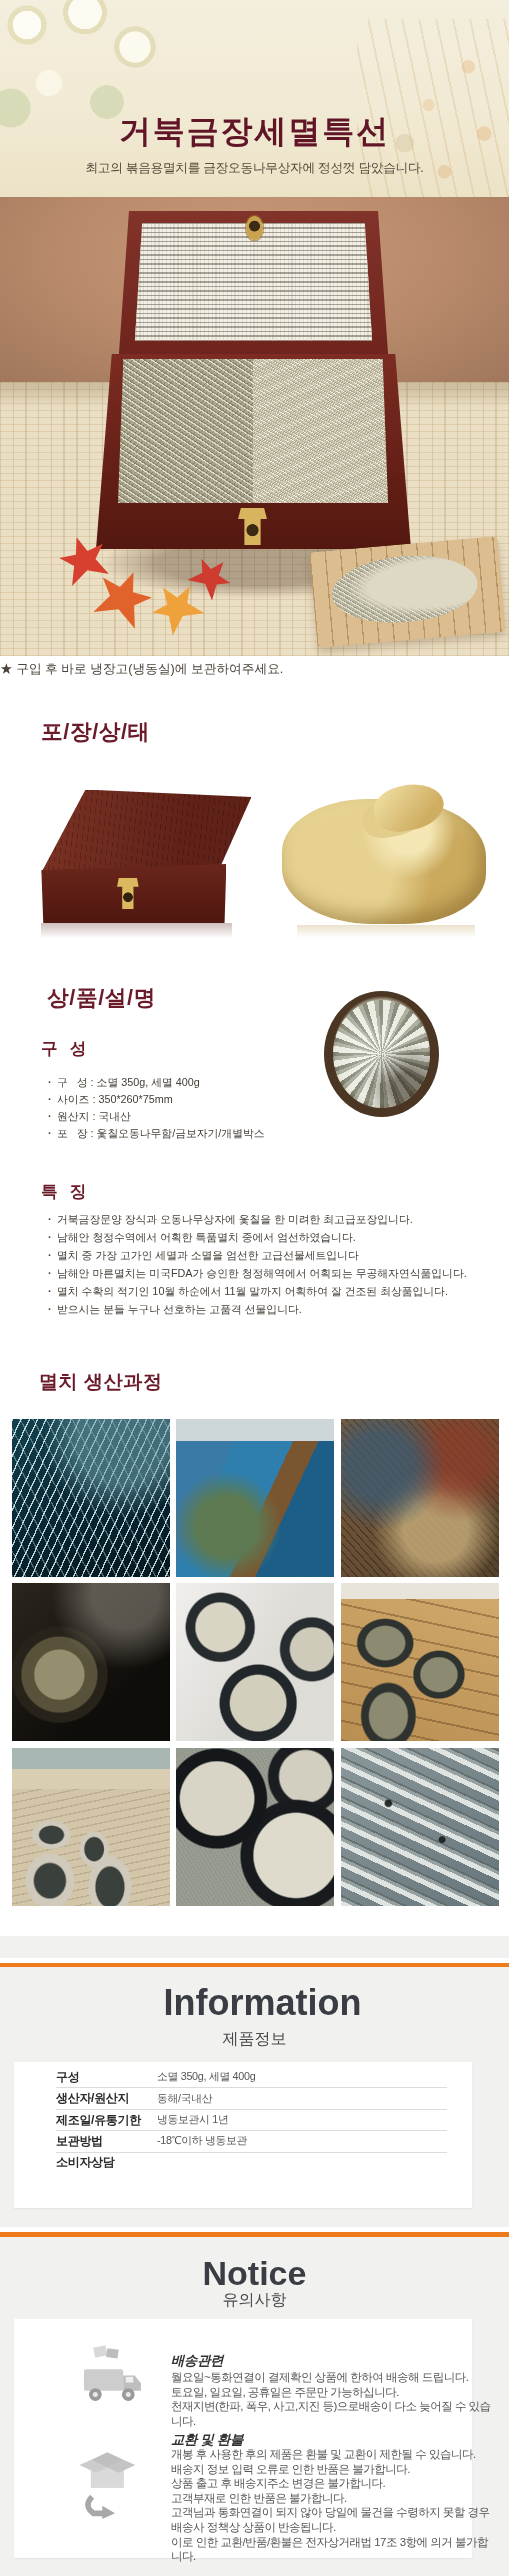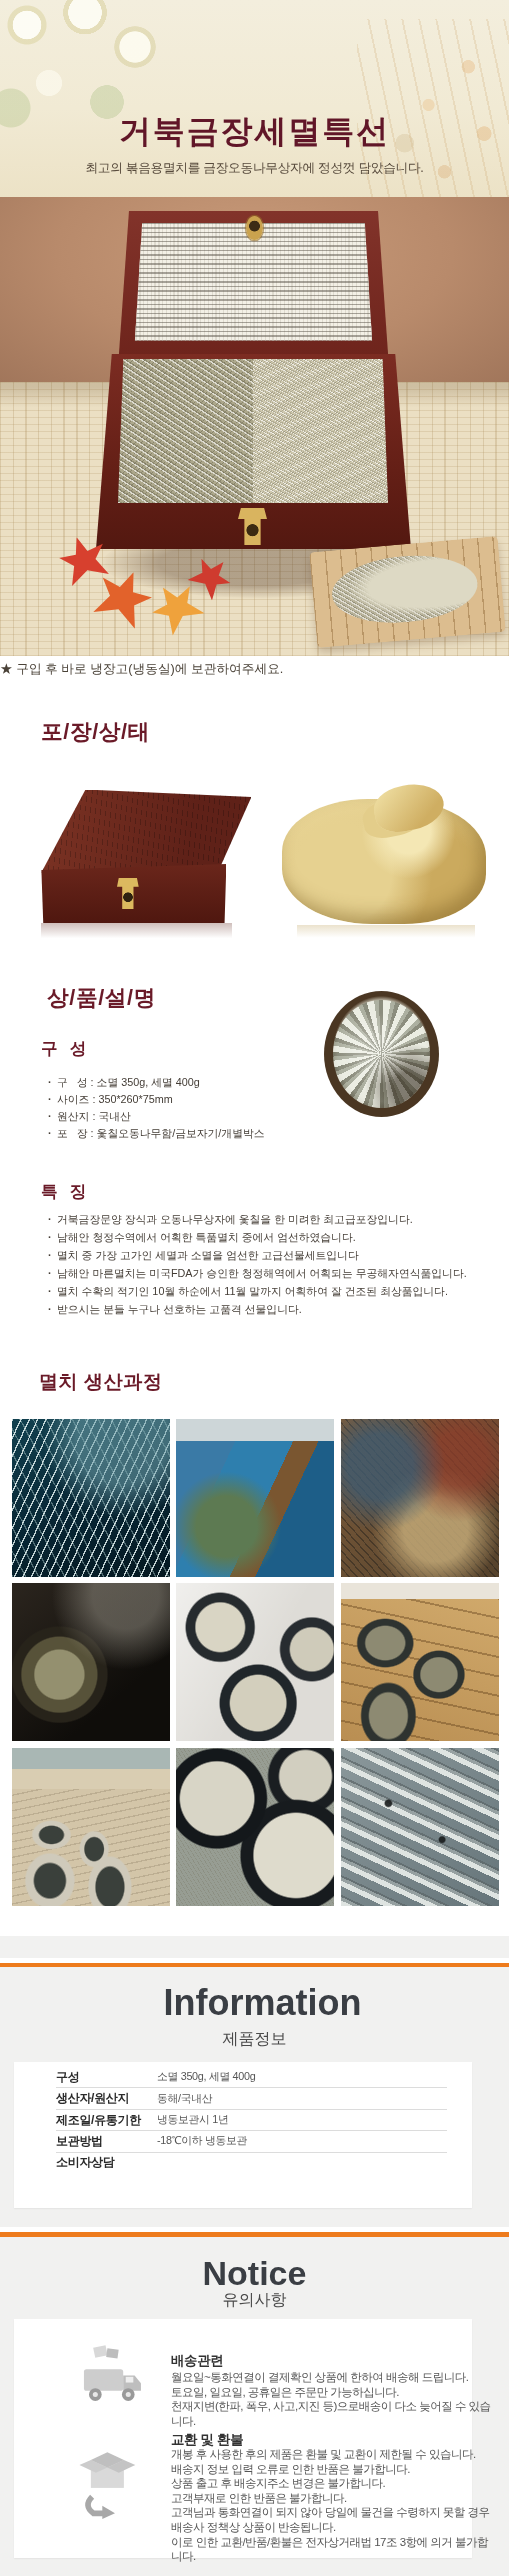--- a/index.html
+++ b/index.html
@@ -205,21 +205,21 @@
 
   .tbl{left:14px;top:2062px;height:146px;}
   .trow{display:flex;align-items:center;height:20.4px;margin:0 25.5px 0 42px;}
   .trow.bline{border-bottom:0.6px solid #dcdcdc;}
   .tlabel{width:101px;font-size:12px;font-weight:700;color:#2b2b2b;letter-spacing:-0.3px;}
   .tvalue{font-size:10.8px;color:#555555;letter-spacing:-0.3px;}
   .tbl-pad{height:5.1px;}
 
   .card2{left:14px;top:2319px;height:239px;}
   .n-icon{position:absolute;}
-  .n-head{position:absolute;left:157px;font-size:13.4px;font-weight:700;color:#333333;letter-spacing:-0.3px;}
+  .n-head{position:absolute;left:157px;font-size:13.4px;font-weight:700;color:#333333;letter-spacing:-0.3px;font-style:italic;}
   .n-lines{position:absolute;left:157px;width:326px;font-size:11.5px;color:#555555;
     line-height:14.6px;letter-spacing:-0.5px;}
 </style>
 </head>
 <body>
 
 <div id="page">
 
   <div class="abs hero">
     <div class="abs fl-left"></div>

